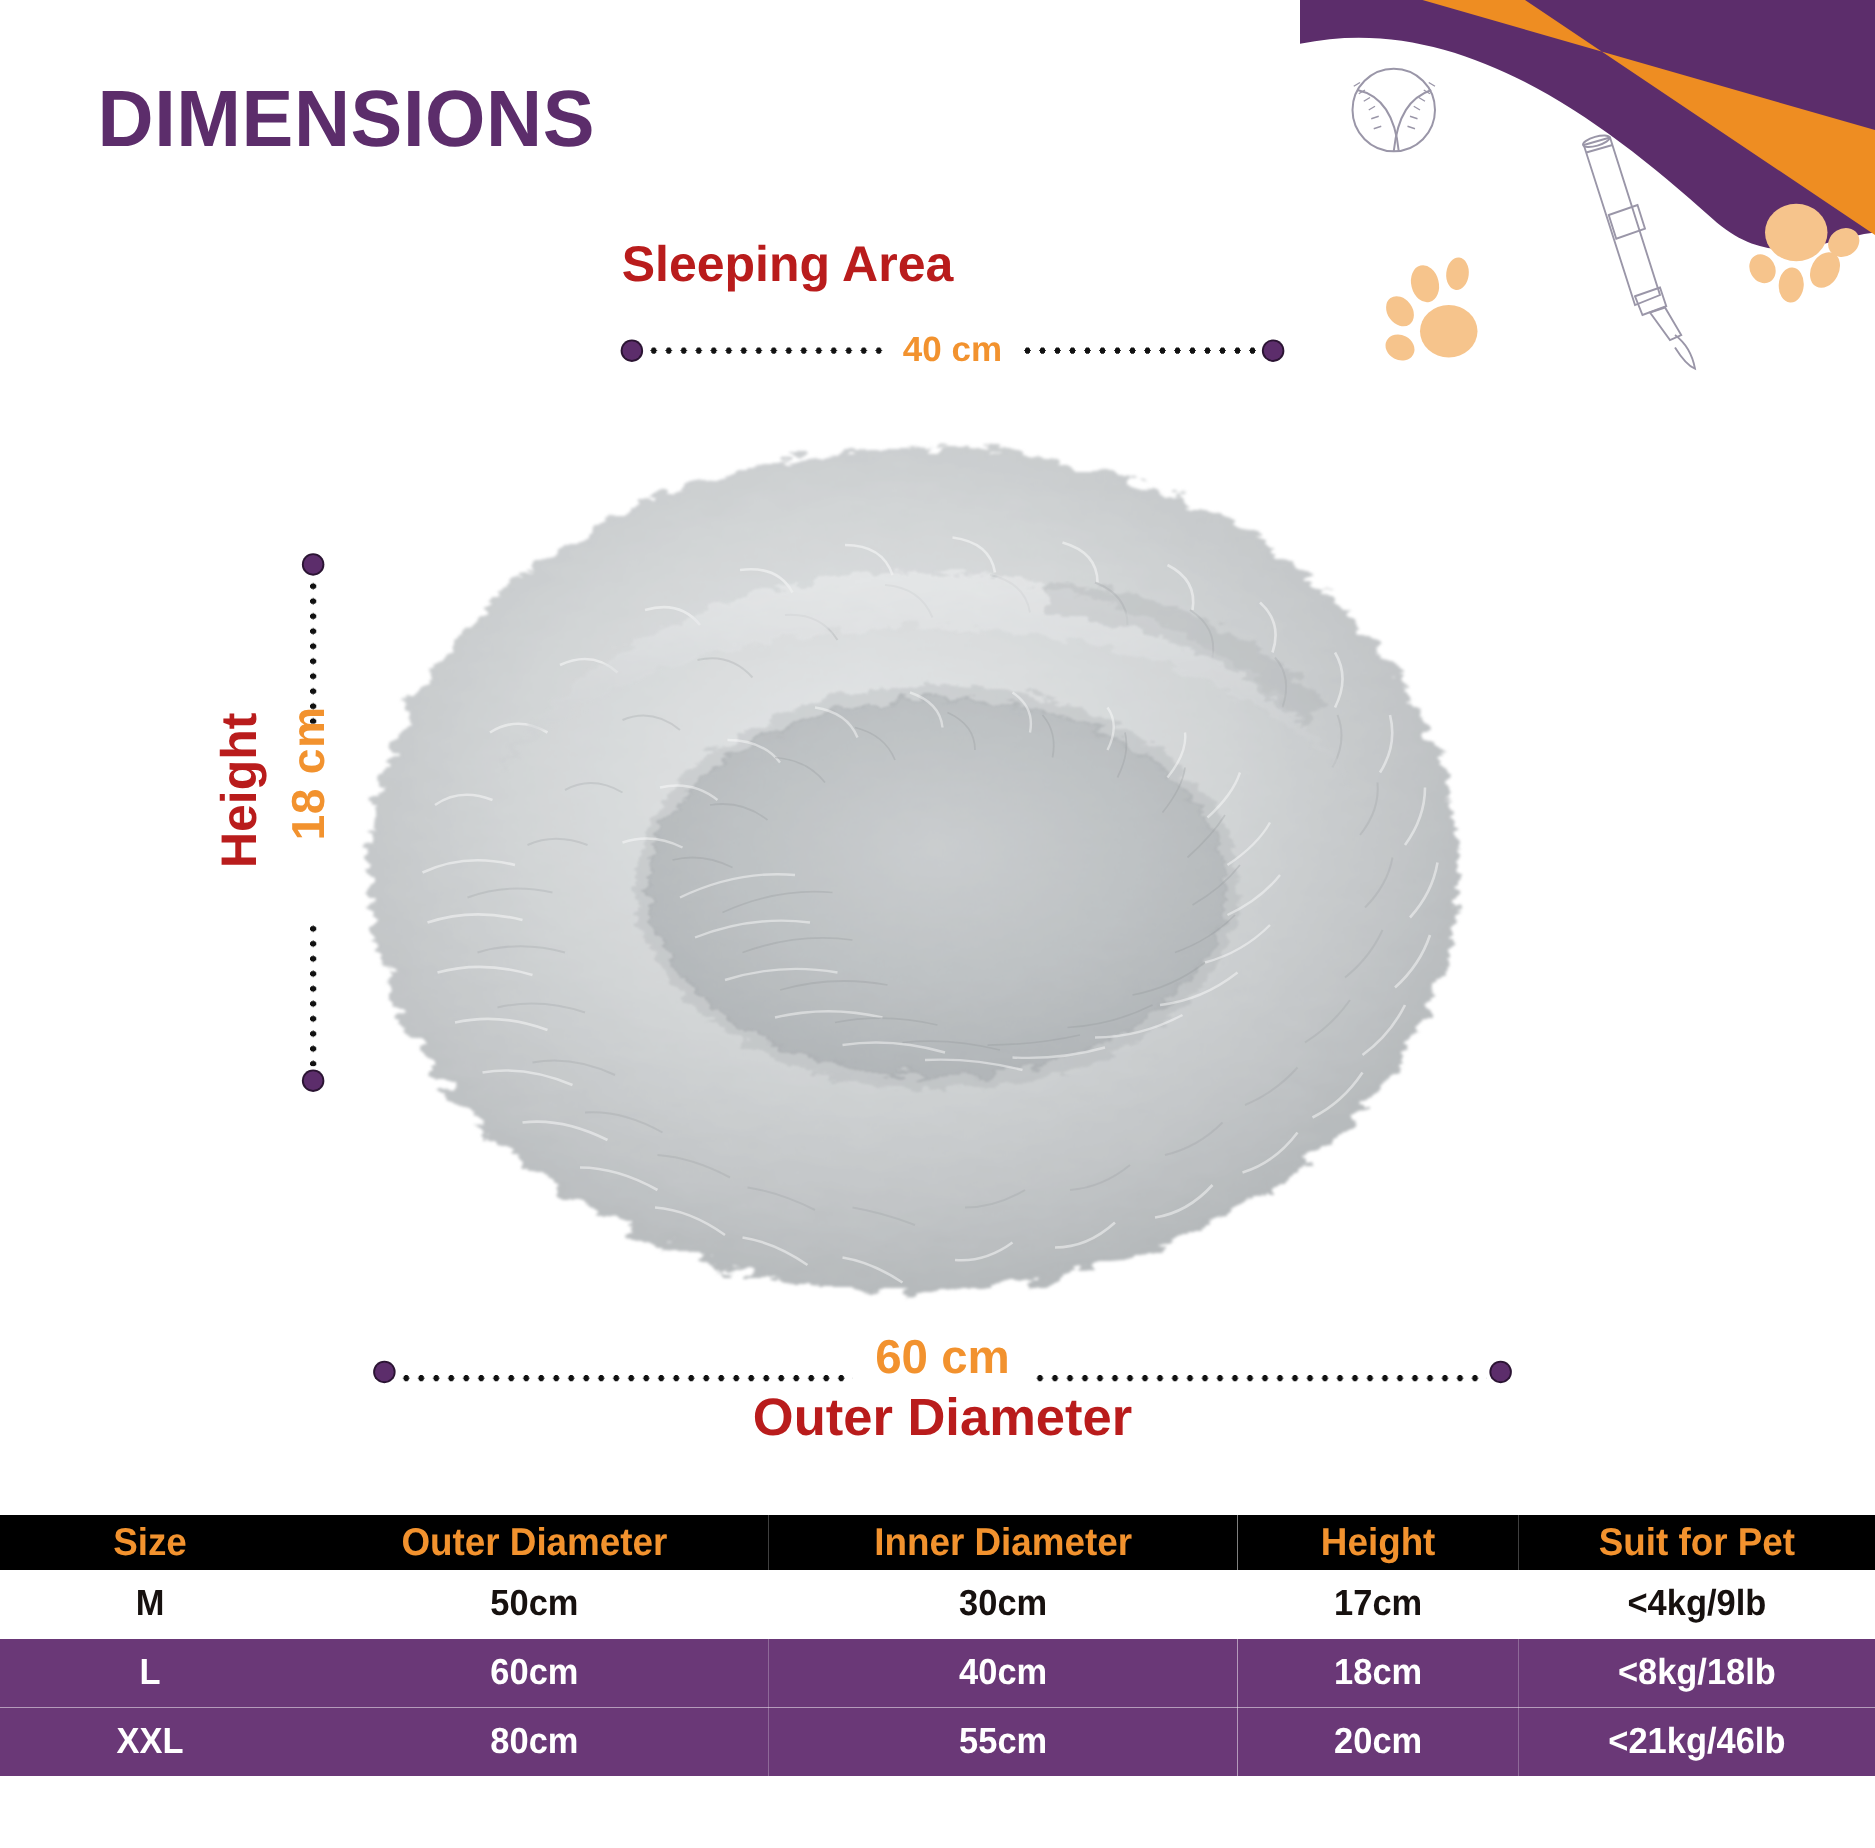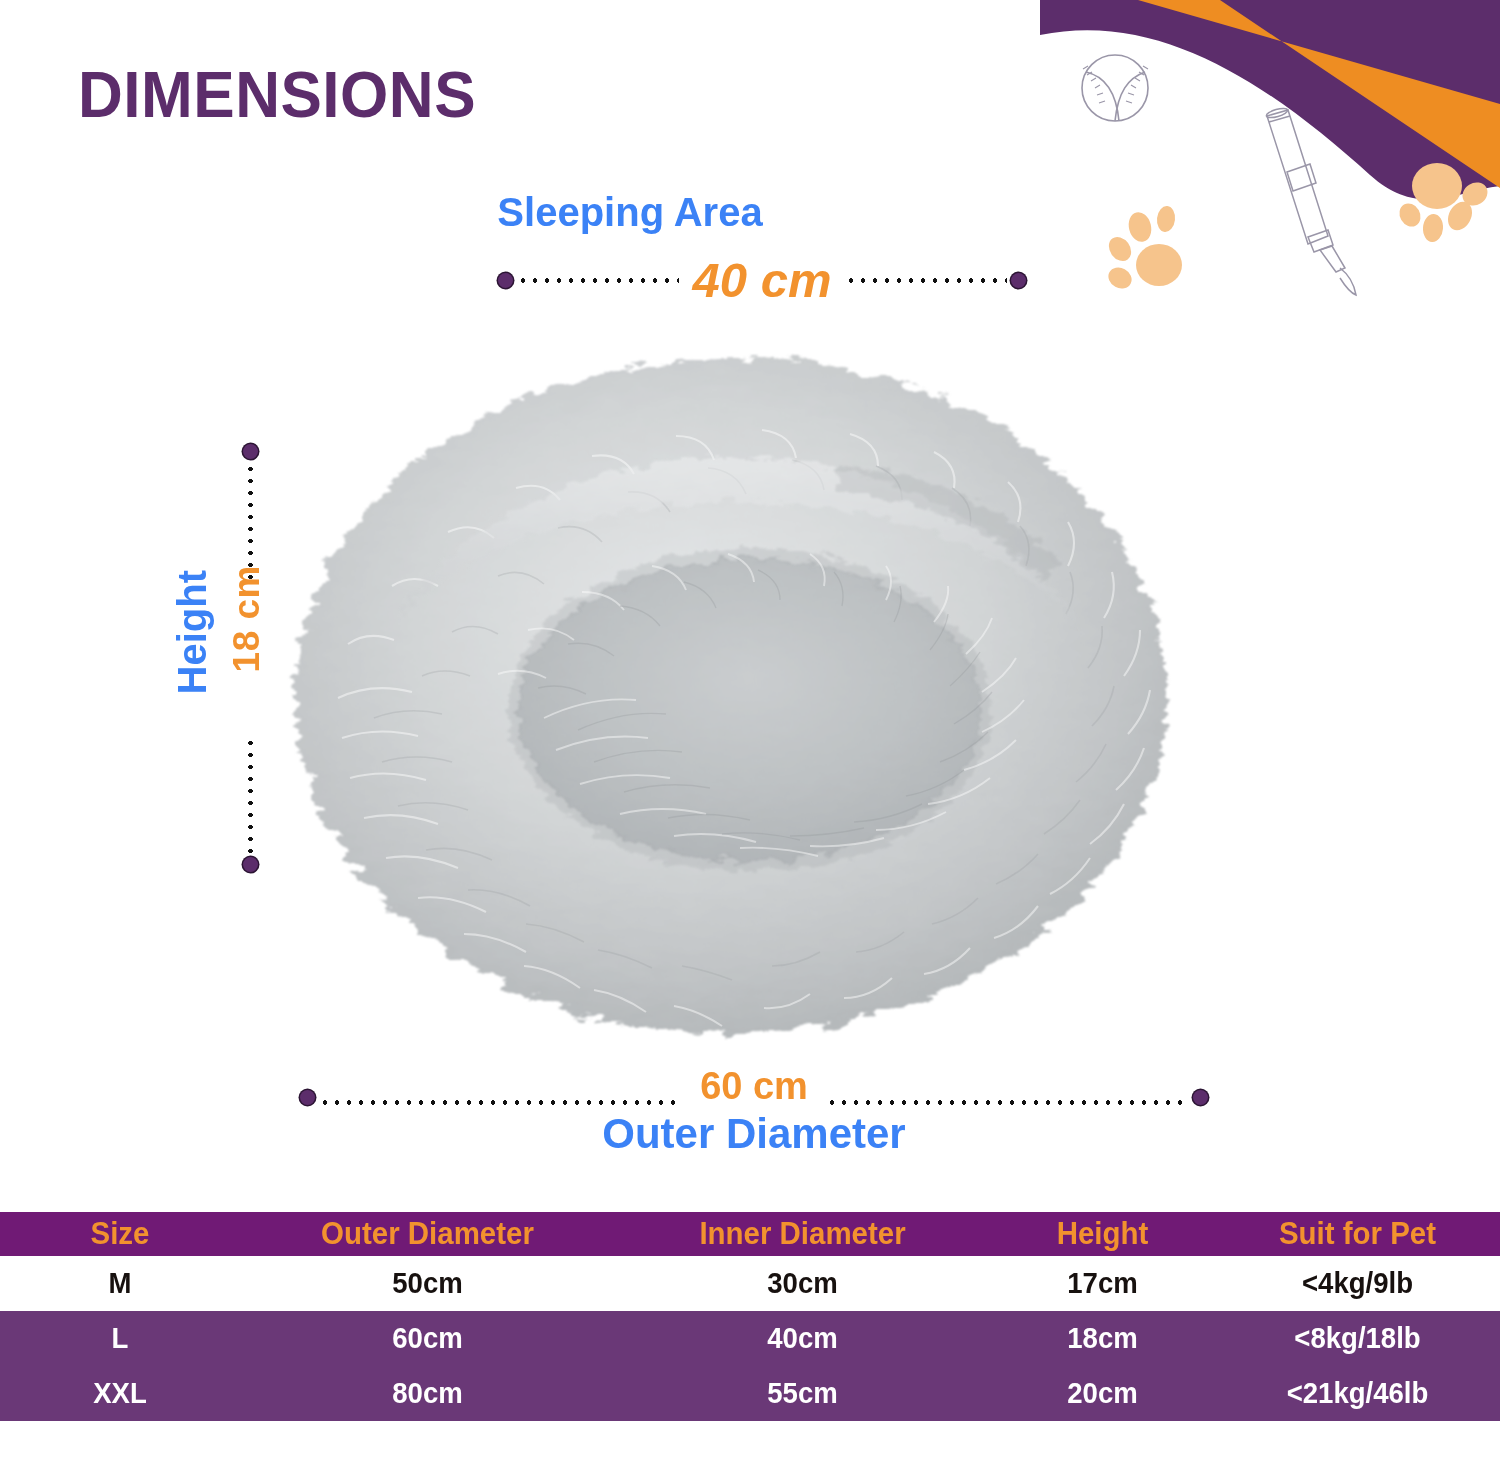--- a/index.html
+++ b/index.html
@@ -29,21 +29,21 @@
     letter-spacing: 0.5px;
     color: #5C2D6B;
     font-family: "Liberation Sans", sans-serif;
     transform: scaleX(0.97);
     transform-origin: left center;
     white-space: nowrap;
   }
 
   
   .dim-label-purple {
-    color: #3b82f6;
+    color: #b91c1c;
     font-weight: 700;
     font-family: "Liberation Sans", sans-serif;
   }
   .dim-value-orange {
     color: #F2922E;
     font-weight: 700;
     font-family: "Liberation Sans", sans-serif;
   }
 
   #sleeping-area-label {
@@ -68,21 +68,21 @@
     box-shadow: 0 0 0 1.5px #2b1433;
   }
   .dotline {
     flex: 1 1 auto; height: 5px;
     background-image: radial-gradient(circle closest-side, #111 98%, transparent 100%);
     background-size: 12px 5px;
     background-repeat: repeat-x;
     background-position: left center;
     margin: 0 4px;
   }
-  #dim-top .dim-value-orange { font-size: 49px; padding: 0 10px; line-height: 1; font-style: italic; }
+  #dim-top .dim-value-orange { font-size: 28px; padding: 0 10px; line-height: 1; }
 
   
   #dim-bottom {
     position: absolute;
     left: 300px; top: 1061px;
     width: 908px; height: 44px;
     display: flex; align-items: flex-end;
   }
   #dim-bottom .dim-value-orange { font-size: 38px; padding: 0 14px; line-height: 1; }
 
@@ -144,21 +144,21 @@
   }
   #size-table th, #size-table td {
     text-align: center;
     font-family: "Liberation Sans", sans-serif;
     font-weight: 700;
     padding: 0;
     height: 55px;
     line-height: 55px;
     white-space: nowrap;
   }
-  #size-table thead tr { background: #701a75; height: 44px; }
+  #size-table thead tr { background: #000000; height: 44px; }
   #size-table thead th {
     color: #F2922E;
     font-size: 31px;
     height: 44px;
     line-height: 44px;
     transform: scaleX(0.95);
   }
   #size-table tbody tr.row-light { background: #ffffff; }
   #size-table tbody tr.row-dark  { background: #6A3877; }
   #size-table tbody tr.row-light td { color: #17110f; }

